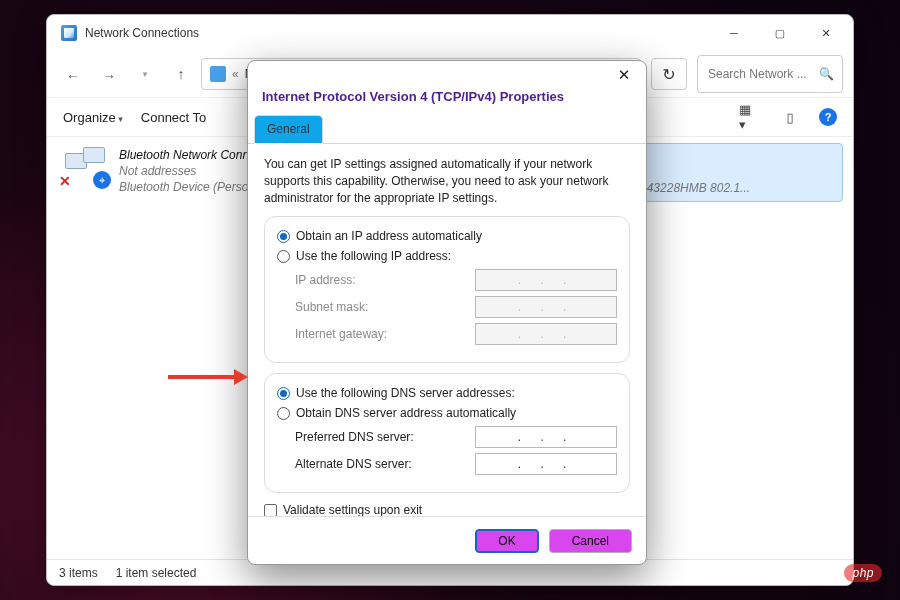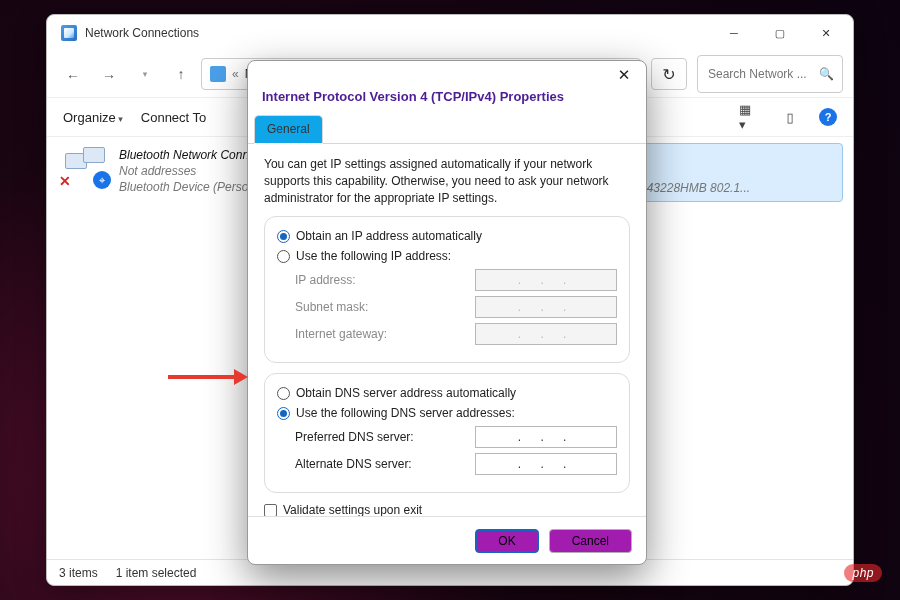--- a/index.html
+++ b/index.html
@@ -99,21 +99,21 @@
   .fld.enabled label { color:#222; }
   .ipbox { width:148px; height:22px; border:1px solid #b8b8b8; background:#fff;
     display:flex; align-items:center; justify-content:center; letter-spacing:8px;
     color:#333; font-size:12px; }
   .ipbox.disabled { background:#f4f4f4; color:#bbb; }
   .chkrow { display:flex; align-items:center; gap:6px; margin-top:4px; }
   .chkbox { width:13px; height:13px; border:1px solid #666; border-radius:2px; flex:0 0 13px; }
   .dlg-footer { height:48px; border-top:1px solid #e0e0e0; display:flex; align-items:center;
     justify-content:flex-end; gap:10px; padding:0 14px; }
   .btn { height:24px; padding:0 22px; border:1px solid #b0b0b0; border-radius:4px;
-    background:#a21caf; font-size:12px; display:flex; align-items:center; }
+    background:#d946ef; font-size:12px; display:flex; align-items:center; }
   .btn.primary { border-color:#1566c0; box-shadow:inset 0 0 0 1px #1566c0; }
 
   
   .wifiprop {
     position:absolute; left:250px; top:64px; width:370px; height:28px;
     background:#fdfdfd; border:1px solid #c8c8c8; border-radius:6px 6px 0 0;
     display:flex; align-items:center; padding:0 10px; font-size:12px; color:#666;
     box-shadow:0 6px 18px rgba(0,0,0,.15);
   }
   .wifiprop .x { margin-left:auto; color:#444; }
@@ -243,26 +243,26 @@
           </div>
         <div class="fld">
             <label>Internet gateway:</label>
           <div class="ipbox disabled">.     .     .</div>
           </div>
       </div>
     </div>
 
     <div class="grp">
       <div class="radio">
+        <span class="radiodot sel"></span>
+        <span>Use the following DNS server addresses:</span>
+      </div>
+      <div class="radio">
         <span class="radiodot"></span>
         <span>Obtain DNS server address automatically</span>
-      </div>
-      <div class="radio">
-        <span class="radiodot sel"></span>
-        <span>Use the following DNS server addresses:</span>
       </div>
       <div class="fields">
         <div class="fld enabled">
             <label>Preferred DNS server:</label>
           <div class="ipbox">.     .     .</div>
           </div>
         <div class="fld enabled">
             <label>Alternate DNS server:</label>
           <div class="ipbox">.     .     .</div>
           </div>

